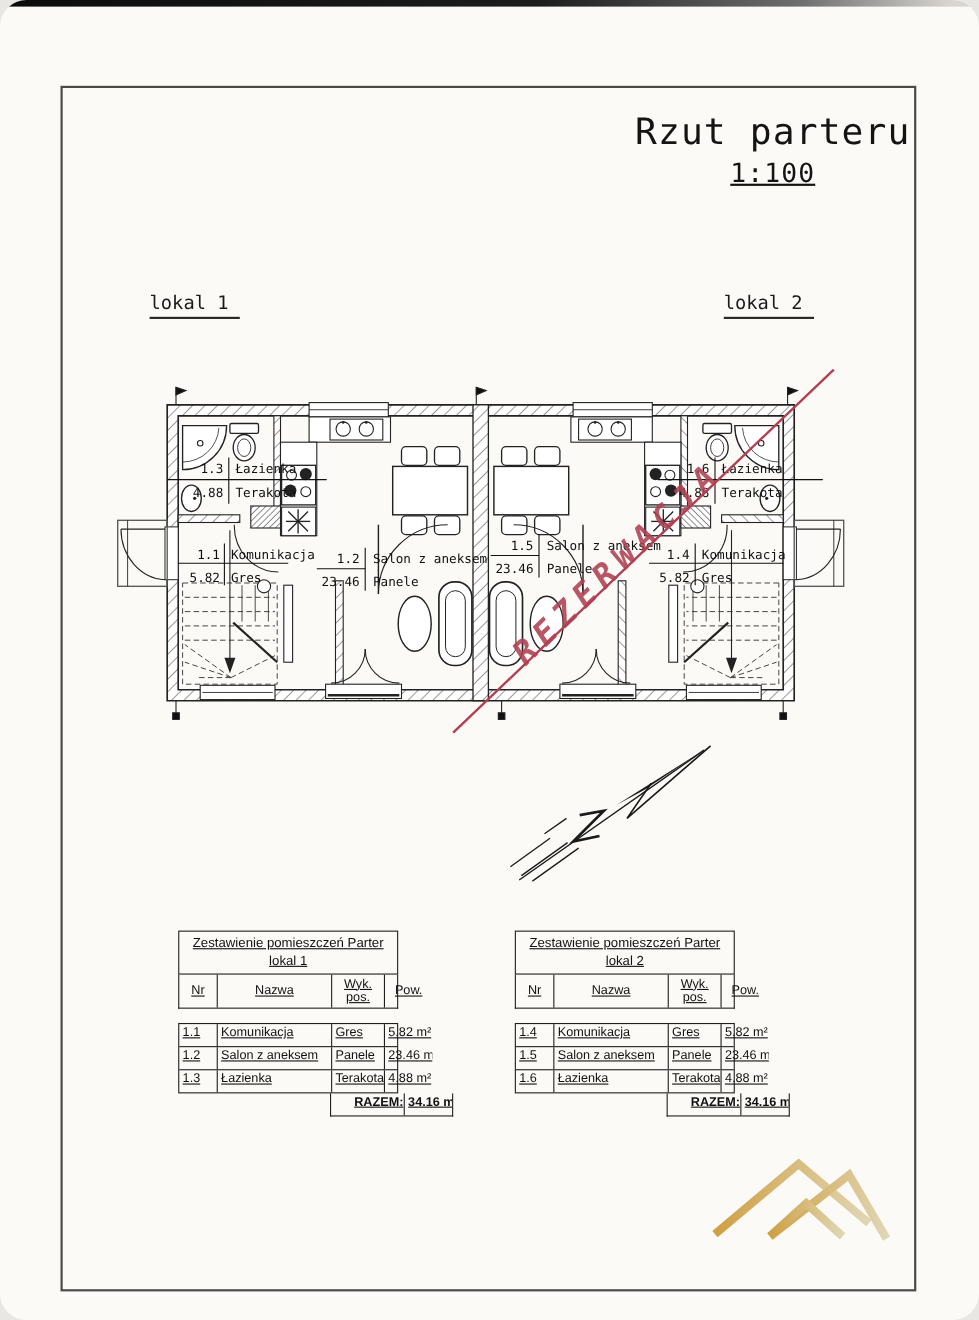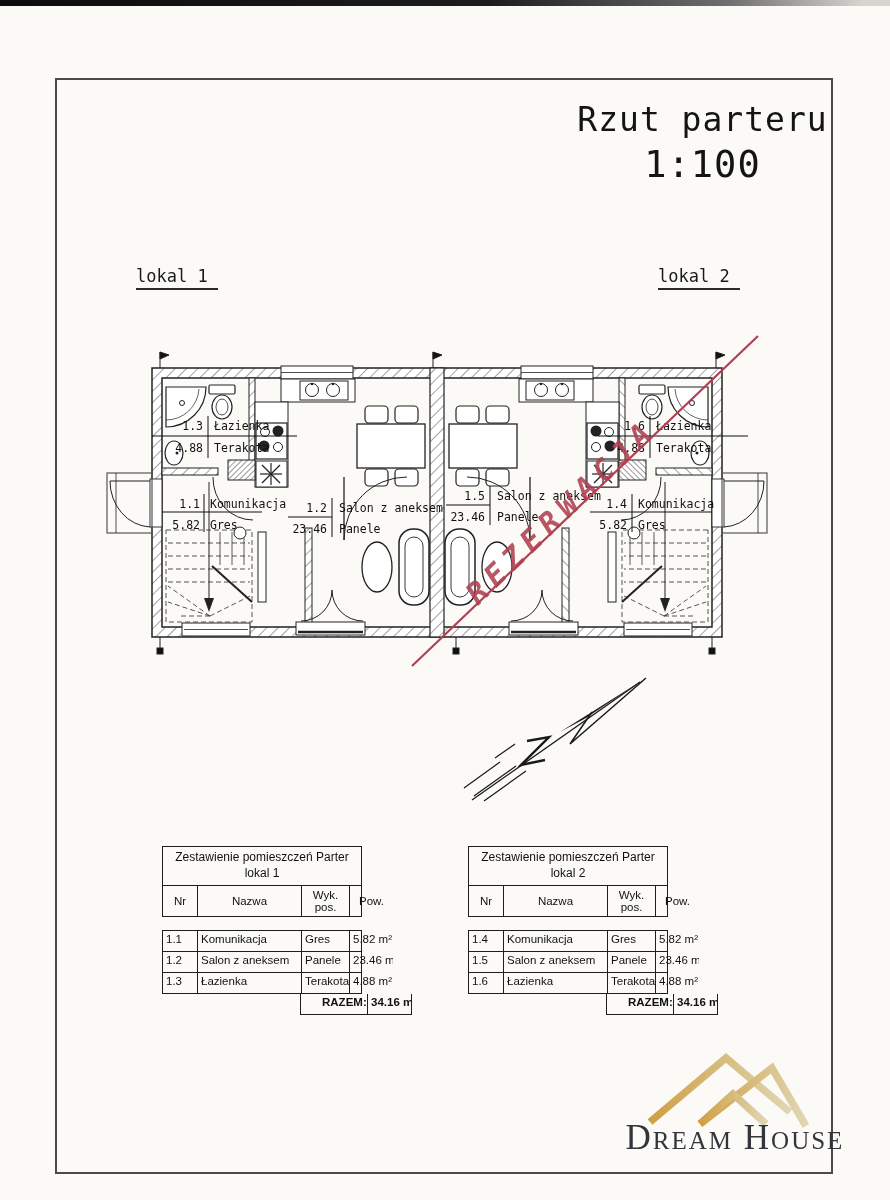--- a/index.html
+++ b/index.html
@@ -1,36 +1,36 @@
 <!DOCTYPE html>
 <html><head>
 <meta charset="utf-8">
 <style>
   html,body{margin:0;padding:0;background:#e9e7e3;}
   .page{position:relative;width:890px;height:1200px;background:#fbfaf7;overflow:hidden;
-        font-family:"Liberation Sans",sans-serif;color:#1c1c1c;}
+        font-family:"Liberation Sans",sans-serif;color:#1c1c1c;border-radius:24px;}
   .scan-edge{position:absolute;top:0;left:0;width:100%;height:6px;
         background:linear-gradient(to right,#0c0c0c,#1d1d1d 55%,#6f6f6f 82%,#d8d5d0 97%);}
   .frame{position:absolute;left:55px;top:78px;width:774px;height:1092px;
         border:2px solid #4a4a4a;}
   .title{position:absolute;left:575px;top:100px;width:255px;text-align:center;
         font-family:"DejaVu Sans Mono",monospace;color:#141414;}
   .title .t1{font-size:33px;letter-spacing:1px;}
-  .title .t2{font-size:37px;margin-top:4px;letter-spacing:1px;}
+  .title .t2{font-size:24px;margin-top:4px;letter-spacing:1px;text-decoration:underline;}
   .lokal-label{position:absolute;font-family:"DejaVu Sans Mono",monospace;font-size:17px;
         color:#1a1a1a;border-bottom:2px solid #2a2a2a;padding:0 10px 2px 0;}
   .lokal-1{left:136px;top:266px;}
   .lokal-2{left:658px;top:266px;}
   svg{position:absolute;left:0;top:0;}
   svg text{font-family:"DejaVu Sans Mono",monospace;fill:#101010;}
   .room-label{font-size:11.5px;}
   .stamp-text{font-size:30px;font-style:italic;font-weight:bold;letter-spacing:7px;
         fill:#b04052;opacity:.88;}
   
-  .ztable{position:absolute;width:200px;font-size:11.5px;color:#111;}
+  .ztable{position:absolute;width:200px;font-size:11.5px;color:#111;text-decoration:underline;}
   .zt-titlebox{border:1.6px solid #1e1e1e;text-align:center;padding:3px 0 4px 0;
         font-size:12px;line-height:1.3;}
   .zt-headrow{display:grid;grid-template-columns:34px 104px 48px 44px;
         border:1.6px solid #1e1e1e;border-top:none;height:30px;}
   .zt-headrow>div{display:flex;align-items:center;justify-content:center;
         border-left:1.4px solid #1e1e1e;flex-direction:column;line-height:1.1;}
   .zt-headrow>div:first-child{border-left:none;text-align:right;}
   .zt-databox{margin-top:13px;border:1.6px solid #1e1e1e;}
   .zt-row{display:grid;grid-template-columns:34px 104px 48px 44px;height:20px;
         border-top:1.4px solid #1e1e1e;}
@@ -340,15 +340,14 @@
         <stop offset="0" stop-color="#cfa043"></stop>
         <stop offset="1" stop-color="#e0d6b4"></stop>
       </linearGradient>
     </defs>
     <g fill="none" stroke="url(#lg)" stroke-width="7.5" stroke-miterlimit="10">
       <polyline points="50,82 126,18 190,72"></polyline>
       <polyline points="100,84 172,28 206,86"></polyline>
       <polyline points="100,84 133,54 166,84"></polyline>
     </g>
   </svg>
-  <div class="logo-text">Dream House</div>
 
 </div>
 
 </body></html>

